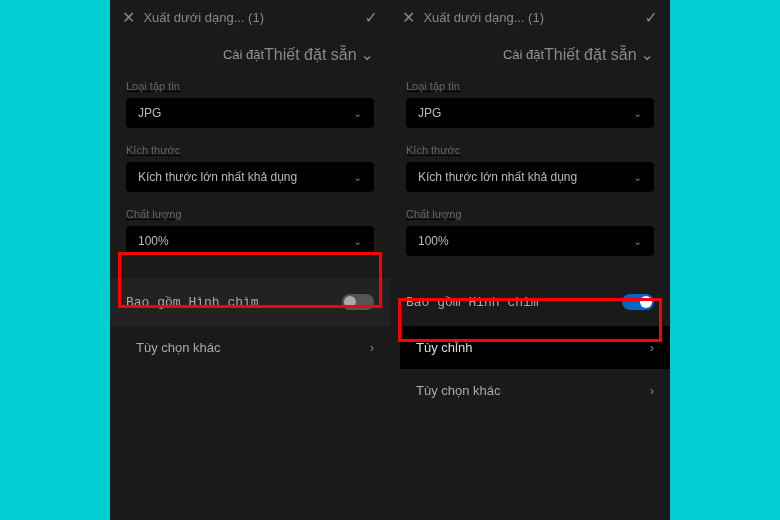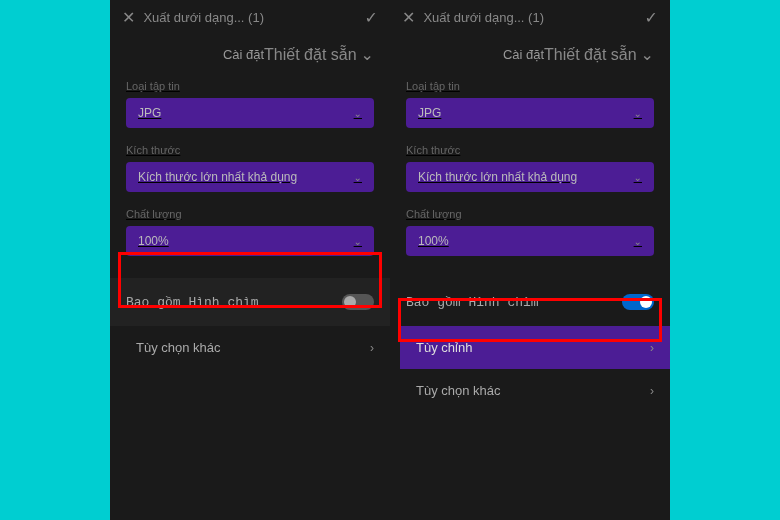--- a/index.html
+++ b/index.html
@@ -65,21 +65,21 @@
     .form-group {
       padding: 6px 16px;
       text-decoration: underline;
     }
     .label {
       color: #666;
       font-size: 11px;
       margin-bottom: 6px;
     }
     .select {
-      background: #4c1d95;
+      background: #000000;
       color: #bbb;
       padding: 8px 12px;
       border-radius: 4px;
       font-size: 12px;
       display: flex;
       justify-content: space-between;
       align-items: center;
       margin-bottom: 4px;
     }
     .select .arrow {
@@ -121,21 +121,21 @@
     .menu-row {
       display: flex;
       justify-content: space-between;
       align-items: center;
       padding: 14px 16px;
       color: #aaa;
       font-size: 13px;
       margin-left: 10px;
     }
     .menu-row.highlighted {
-      background: #4c1d95;
+      background: #000000;
       color: #ddd;
     }
     .chevron {
       color: #888;
       font-size: 12px;
     }
     .red-box {
       position: absolute;
       border: 3px solid #ff0000;
       pointer-events: none;

